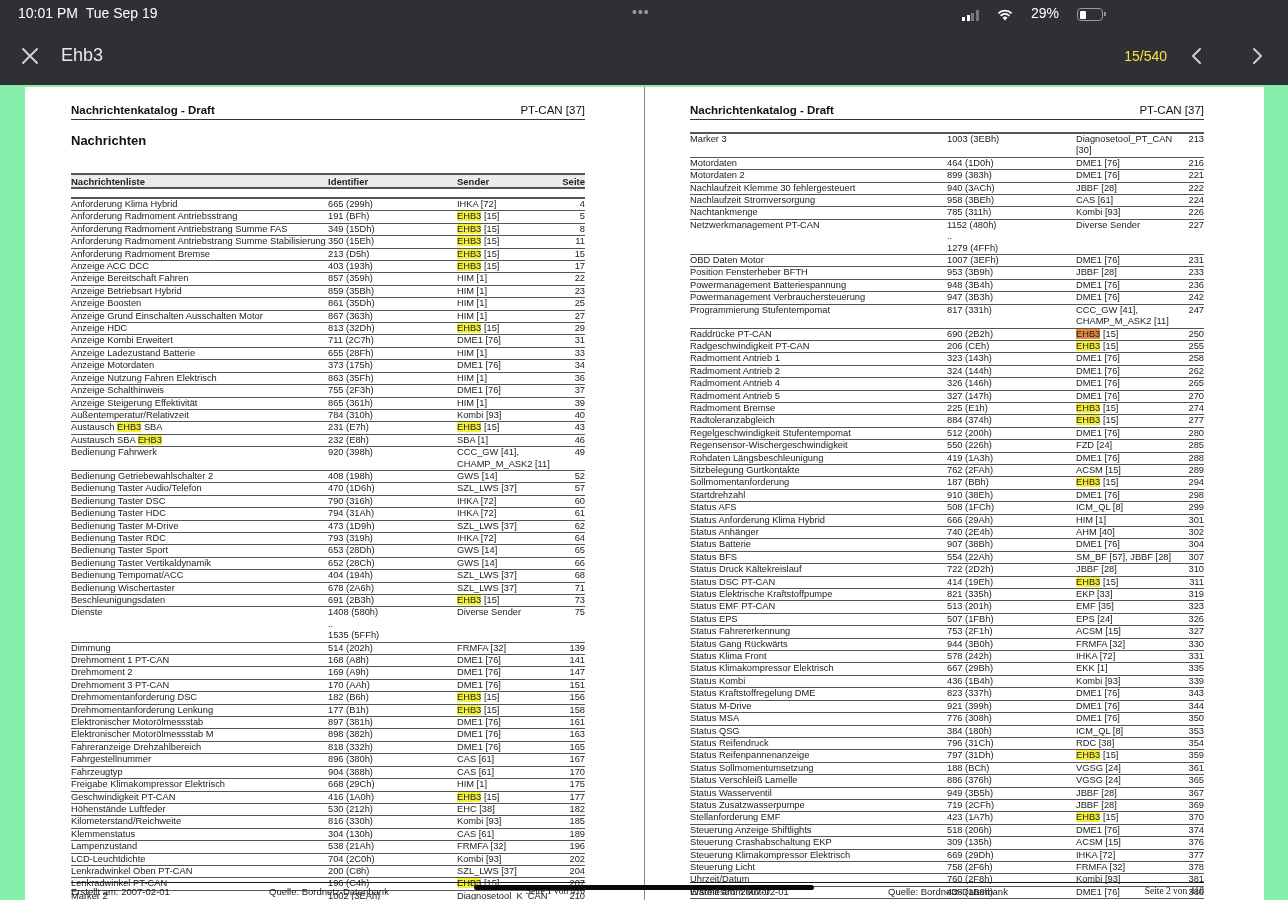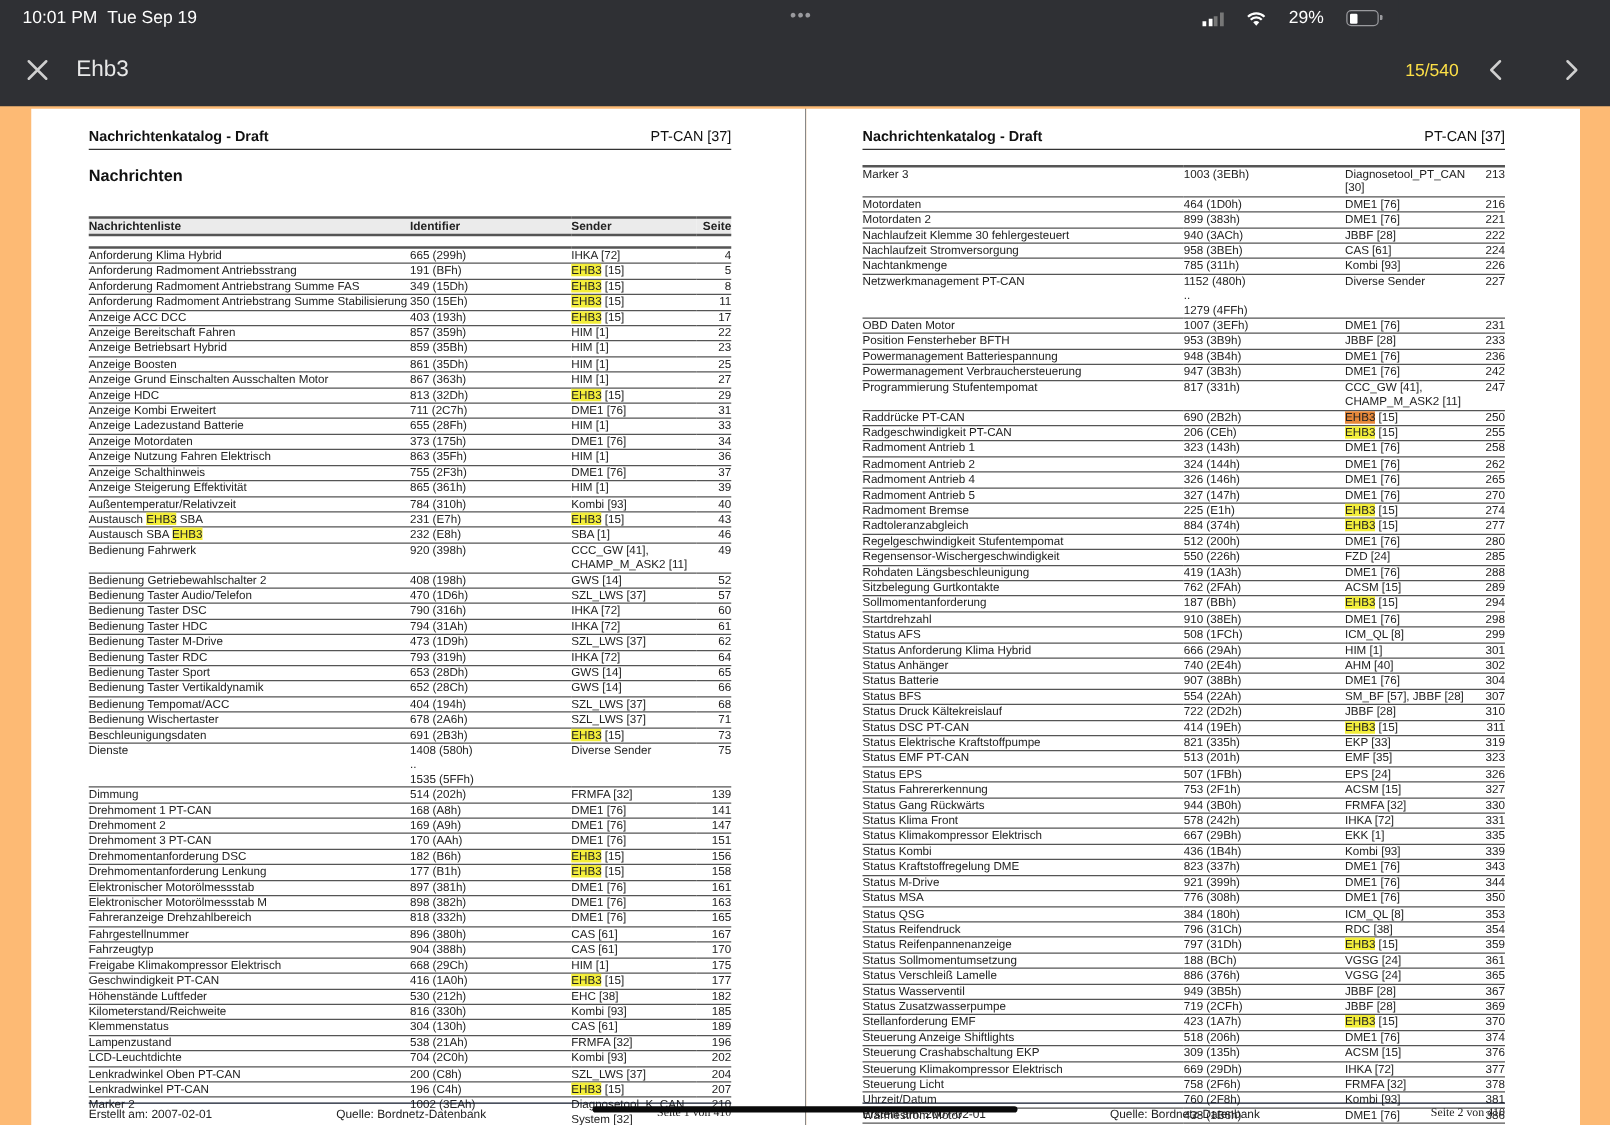--- a/index.html
+++ b/index.html
@@ -22,21 +22,21 @@
   
   .toolbar { position: absolute; left: 0; top: 28px; width: 1288px; height: 57px; background: #2f3034; color: #e6e6e6; }
   .close-btn { position: absolute; left: 20px; top: 18px; width: 20px; height: 20px; cursor: pointer; }
   .doc-title { position: absolute; left: 61px; top: 17px; font-size: 18px; color: #e8e8e8; }
   .page-counter { position: absolute; right: 121px; top: 20px; font-size: 14px; color: #fde047; }
   .nav-btn { position: absolute; top: 18px; width: 20px; height: 20px; cursor: pointer; }
   .nav-prev { right: 81px; }
   .nav-next { right: 21px; }
 
   
-  .viewer { position: absolute; left: 0; top: 85px; width: 1288px; height: 815px; background: #fdba74; }
+  .viewer { position: absolute; left: 0; top: 85px; width: 1288px; height: 815px; background: #86efac; }
   .page { position: absolute; top: 2px; height: 820px; background: #fff; overflow: hidden; }
   .page-left { left: 25px; width: 619px; }
   .page-right { left: 645px; width: 619px; }
   .gutter { position: absolute; left: 644px; top: 2px; width: 1px; height: 815px; background: #888; }
 
   .page-inner { position: absolute; left: 46px; width: 514px; top: 0; }
   .page-right .page-inner { left: 45px; }
   .doc-header { position: absolute; top: 17px; left: 0; width: 514px; height: 16px; border-bottom: 1px solid #333; font-size: 11.5px; color: #111; }
   .doc-header .left { position: absolute; left: 0; top: 0; font-weight: bold; }
   .doc-header .right { position: absolute; right: 0; top: 0; }
@@ -144,20 +144,26 @@
               <td class="sender"><span class="ehb3">EHB3</span> [15]</td>
               <td class="seite">8</td>
             </tr>
             <tr>
               <td class="name">Anforderung Radmoment Antriebstrang Summe Stabilisierung</td>
               <td class="ident">350 (15Eh)</td>
               <td class="sender"><span class="ehb3">EHB3</span> [15]</td>
               <td class="seite">11</td>
             </tr>
             <tr>
+              <td class="name">Anforderung Radmoment Bremse</td>
+              <td class="ident">213 (D5h)</td>
+              <td class="sender"><span class="ehb3">EHB3</span> [15]</td>
+              <td class="seite">15</td>
+            </tr>
+            <tr>
               <td class="name">Anzeige ACC DCC</td>
               <td class="ident">403 (193h)</td>
               <td class="sender"><span class="ehb3">EHB3</span> [15]</td>
               <td class="seite">17</td>
             </tr>
             <tr>
               <td class="name">Anzeige Bereitschaft Fahren</td>
               <td class="ident">857 (359h)</td>
               <td class="sender">HIM [1]</td>
               <td class="seite">22</td>

